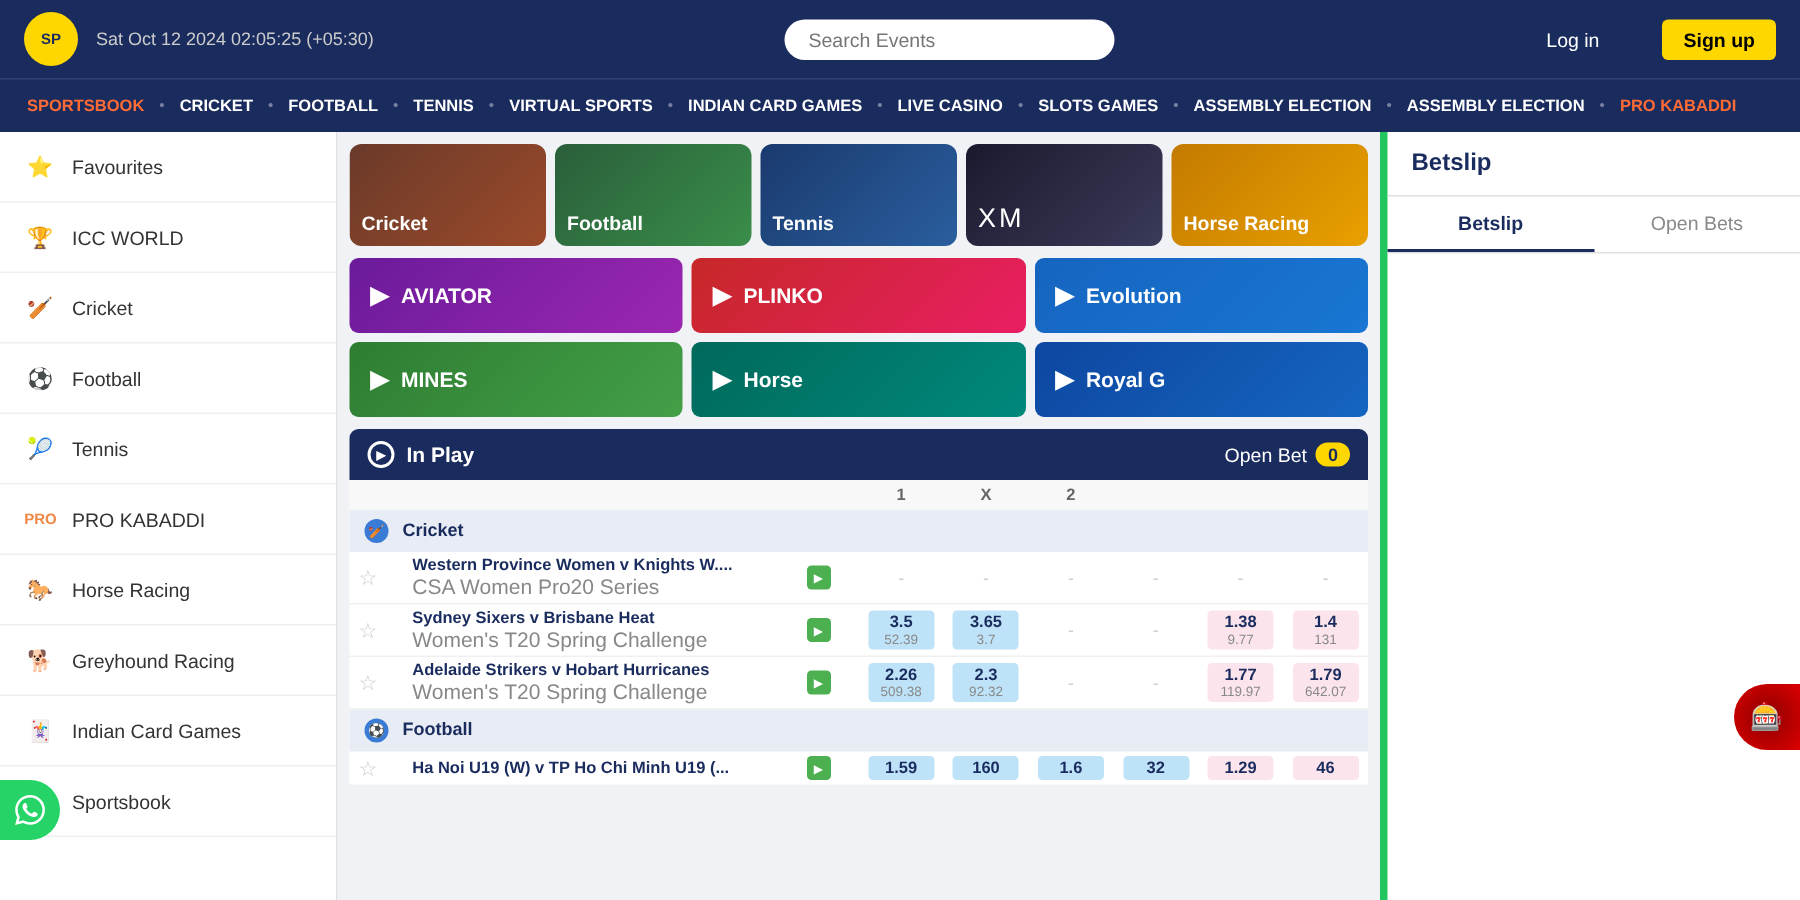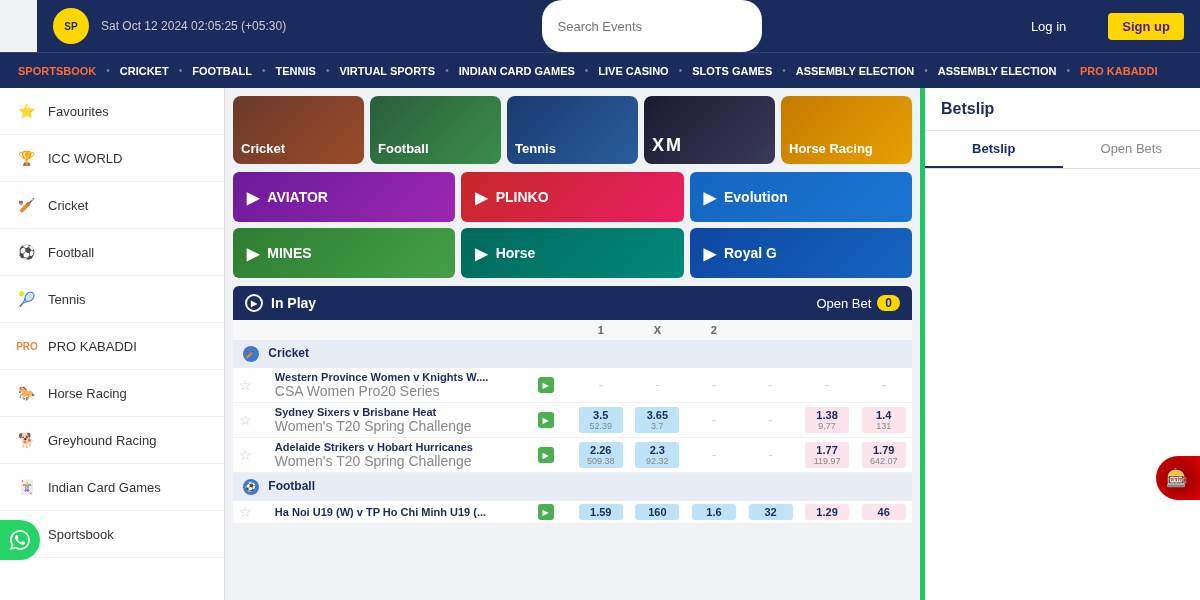--- a/index.html
+++ b/index.html
@@ -2,24 +2,24 @@
 <html><head>
   <meta charset="utf-8">
   <style>
     * { margin: 0; padding: 0; box-sizing: border-box; }
     body { font-family: Arial, sans-serif; background: #f0f2f5; width: 1200px; height: 600px; overflow: hidden; }
 
     
     .header {
       background: #1a2b5e;
       display: flex;
+      align-items: center;
       padding: 0 16px;
       height: 52px;
       justify-content: space-between;
-      margin-left: 37px;
     }
     .header-left { display: flex; align-items: center; gap: 12px; }
     .logo { width: 36px; height: 36px; background: #ffd700; border-radius: 50%; display: flex; align-items: center; justify-content: center; font-weight: bold; font-size: 10px; color: #1a2b5e; }
     .datetime { color: #ccc; font-size: 12px; }
     .search-bar {
       background: white;
       border: none;
       border-radius: 20px;
       padding: 6px 16px;
       width: 220px;
@@ -28,21 +28,21 @@
     }
     .header-right { display: flex; gap: 28px; align-items: center; }
     .btn-login, .btn-signup {
       padding: 6px 14px;
       border-radius: 4px;
       font-size: 13px;
       cursor: pointer;
       border: none;
     }
     .btn-login { background: transparent; color: white; }
-    .btn-signup { background: #ffd700; color: #4c1d95; font-weight: bold; }
+    .btn-signup { background: #ffd700; color: #000000; font-weight: bold; }
 
     
     .nav {
       background: #1a2b5e;
       border-top: 1px solid rgba(255,255,255,0.1);
       display: flex;
       align-items: center;
       height: 36px;
       padding: 0 8px;
       overflow: hidden;
@@ -314,21 +314,21 @@
       <div class="sport-card cricket">
         <span class="sport-card-label">Cricket</span>
       </div>
       <div class="sport-card football">
         <span class="sport-card-label">Football</span>
       </div>
       <div class="sport-card tennis">
         <span class="sport-card-label">Tennis</span>
       </div>
       <div class="sport-card xm" style="background:linear-gradient(135deg,#1a1a2e,#3a3a5a);">
-        <span class="sport-card-label" style="font-size:18px;font-weight:700;letter-spacing:2px;">XM</span>
+        <span class="sport-card-label" style="font-size:18px;font-weight:400;letter-spacing:2px;">XM</span>
       </div>
       <div class="sport-card horse">
         <span class="sport-card-label">Horse Racing</span>
       </div>
     </div>
 
     <div style="display:grid;grid-template-columns:1fr 1fr 1fr;gap:6px;margin-bottom:6px;">
       <div class="game-banner purple">
         <span class="game-arrow">▶</span>
         <span>AVIATOR</span>

